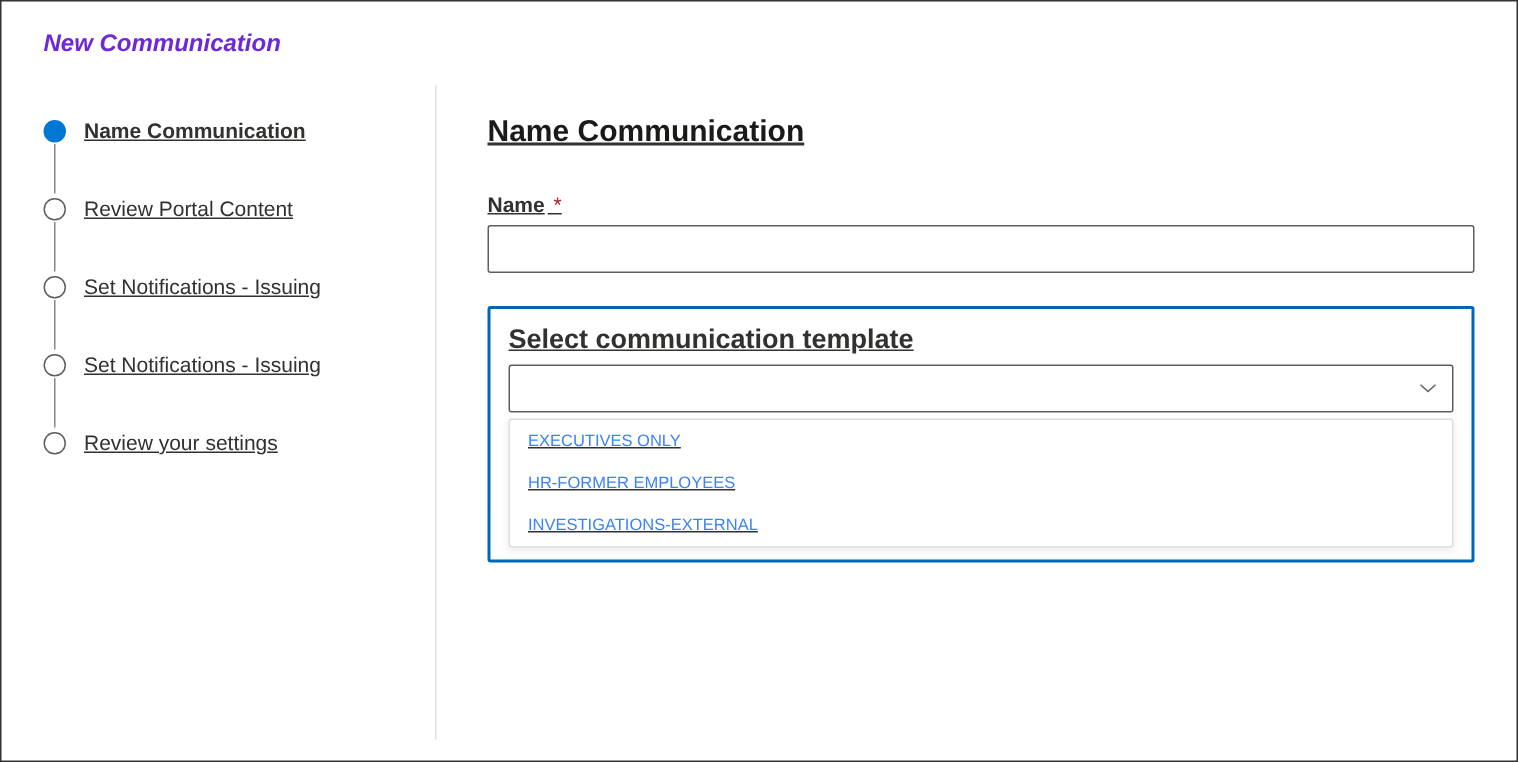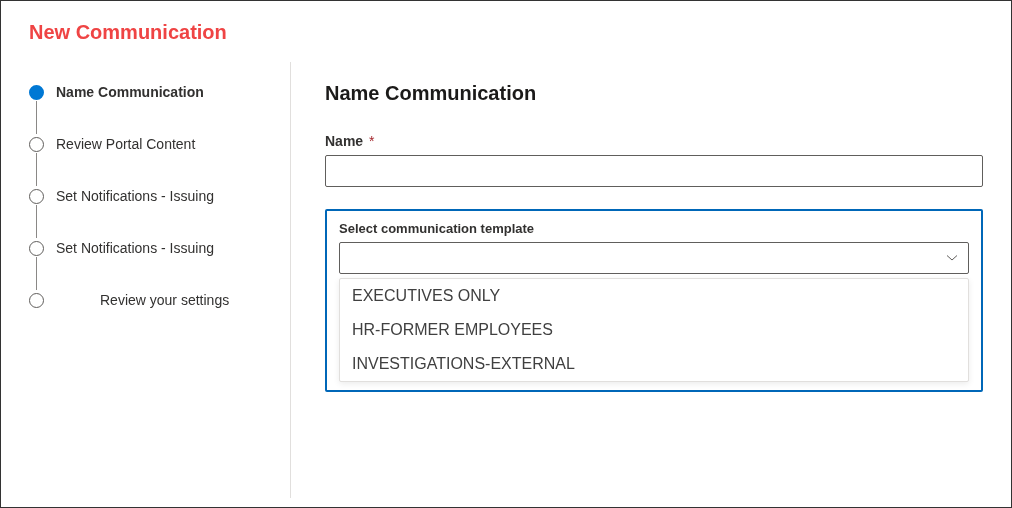--- a/index.html
+++ b/index.html
@@ -13,27 +13,29 @@
       color: #323130;
       width: 1012px;
       height: 508px;
       border: 1px solid #333;
       overflow: hidden;
     }
     .page-header {
       padding: 20px 28px 18px 28px;
     }
     .page-title {
-      font-size: 20px;
-      font-weight: 700;
-      color: #ef4444;
+      font-size: 16px;
+      font-weight: 700;
+      color: #6d28d9;
+      font-style: italic;
     }
     .layout {
       display: flex;
       height: calc(100% - 70px);
+      text-decoration: underline;
     }
     .sidebar {
       width: 290px;
       padding: 20px 20px 0 28px;
       border-right: 1px solid #e1dfdd;
     }
     .main {
       flex: 1;
       padding: 20px 28px 20px 34px;
       position: relative;
@@ -44,21 +46,20 @@
     }
     .step-item {
       display: flex;
       align-items: center;
       position: relative;
       height: 20px;
       margin-bottom: 32px;
     }
     .step-item:last-child {
       margin-bottom: 0;
-      gap: 44px;
     }
     .step-item::after {
       content: '';
       position: absolute;
       left: 7px;
       top: 19px;
       width: 1px;
       height: 33px;
       background: #8a8886;
     }
@@ -139,35 +140,35 @@
     .chev svg {
       display: block;
     }
     .highlight-box {
       border: 2px solid #0067b8;
       border-radius: 2px;
       padding: 10px 12px 8px 12px;
       margin-top: 6px;
     }
     .highlight-box .field-label {
-      font-size: 13px;
+      font-size: 18px;
       font-weight: 700;
       margin-bottom: 6px;
     }
     .dropdown-flyout {
       margin-top: 4px;
       border: 1px solid #e1dfdd;
       border-radius: 2px;
       background: #fff;
       box-shadow: 0 2px 6px rgba(0,0,0,0.08);
     }
     .dropdown-option {
       padding: 8px 12px;
-      font-size: 16px;
-      color: #404040;
+      font-size: 11px;
+      color: #3b82f6;
       cursor: pointer;
     }
   </style>
 </head>
 <body>
 
 <div class="page-header">
   <h1 class="page-title">New Communication</h1>
 </div>
 

